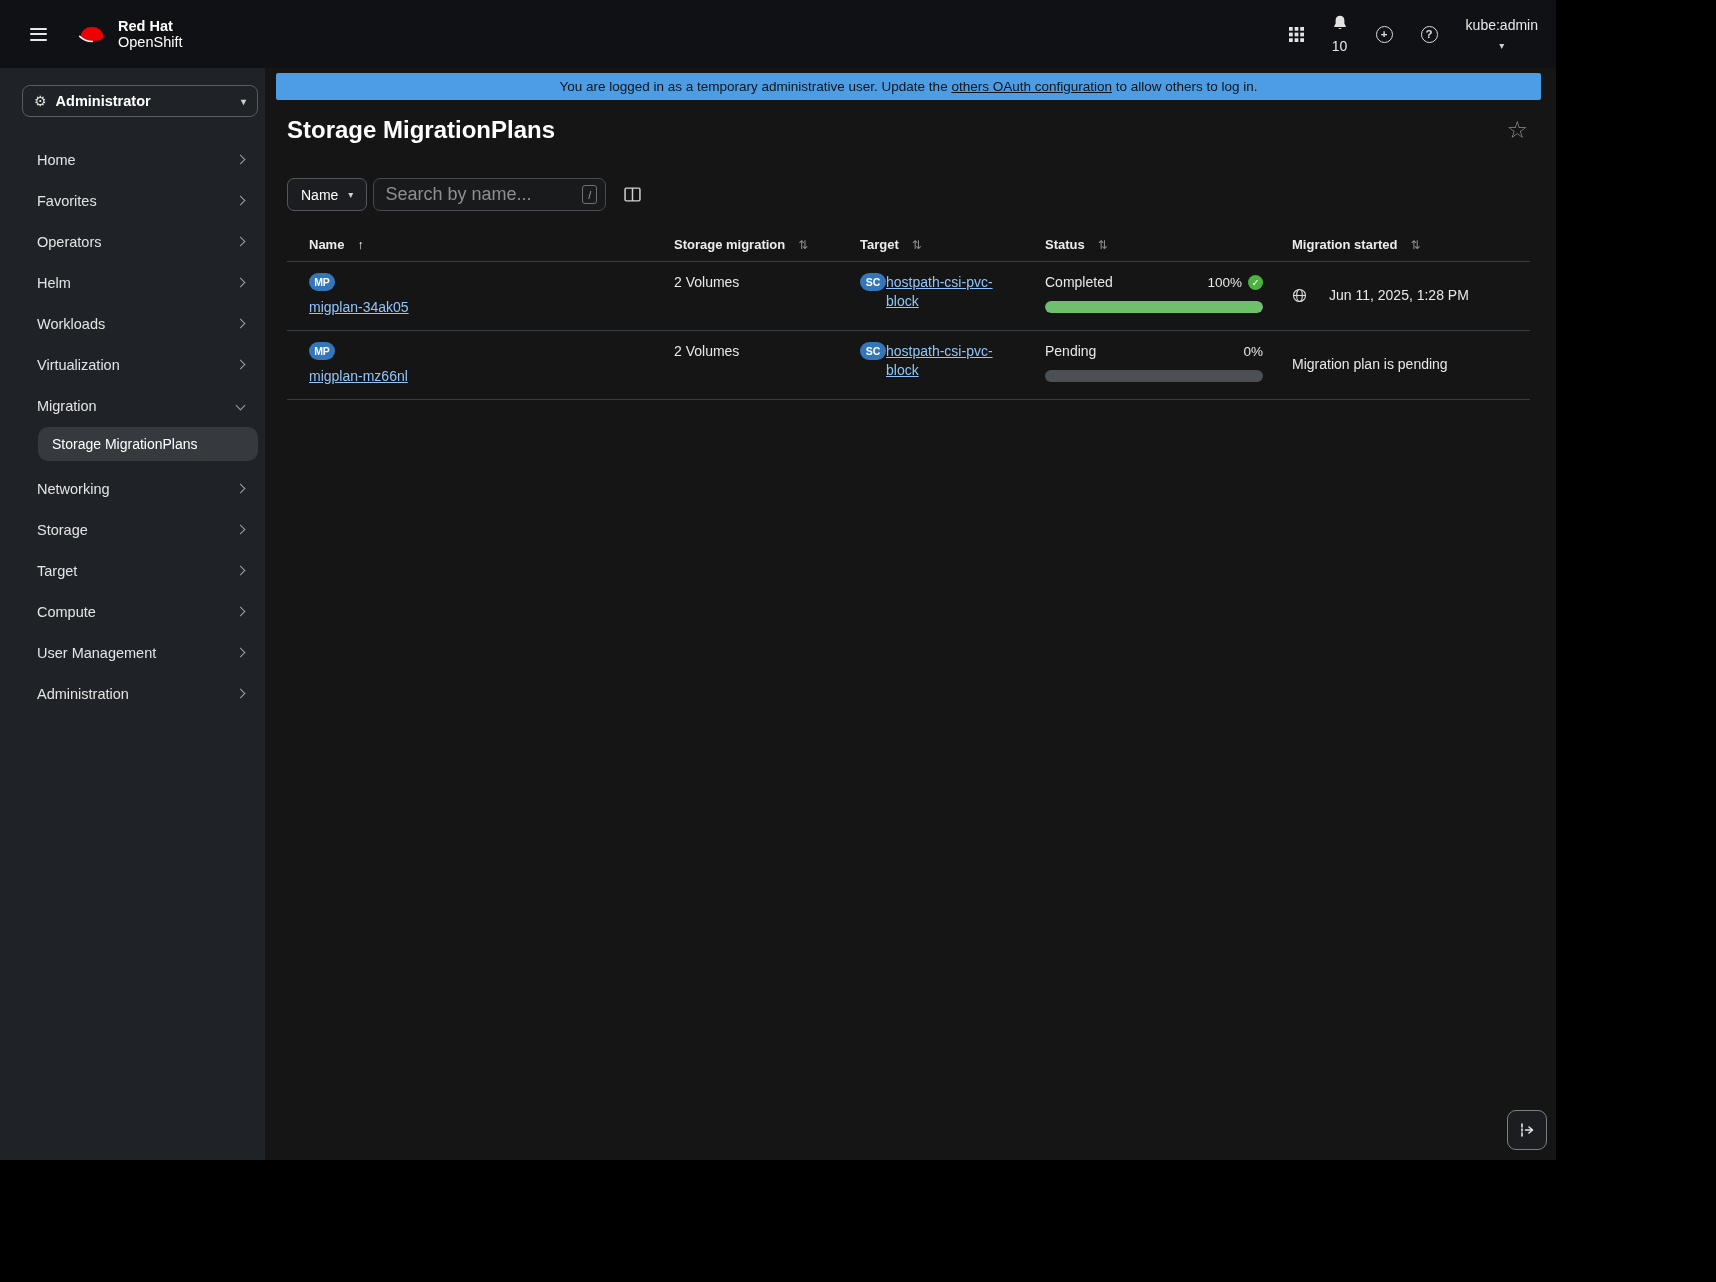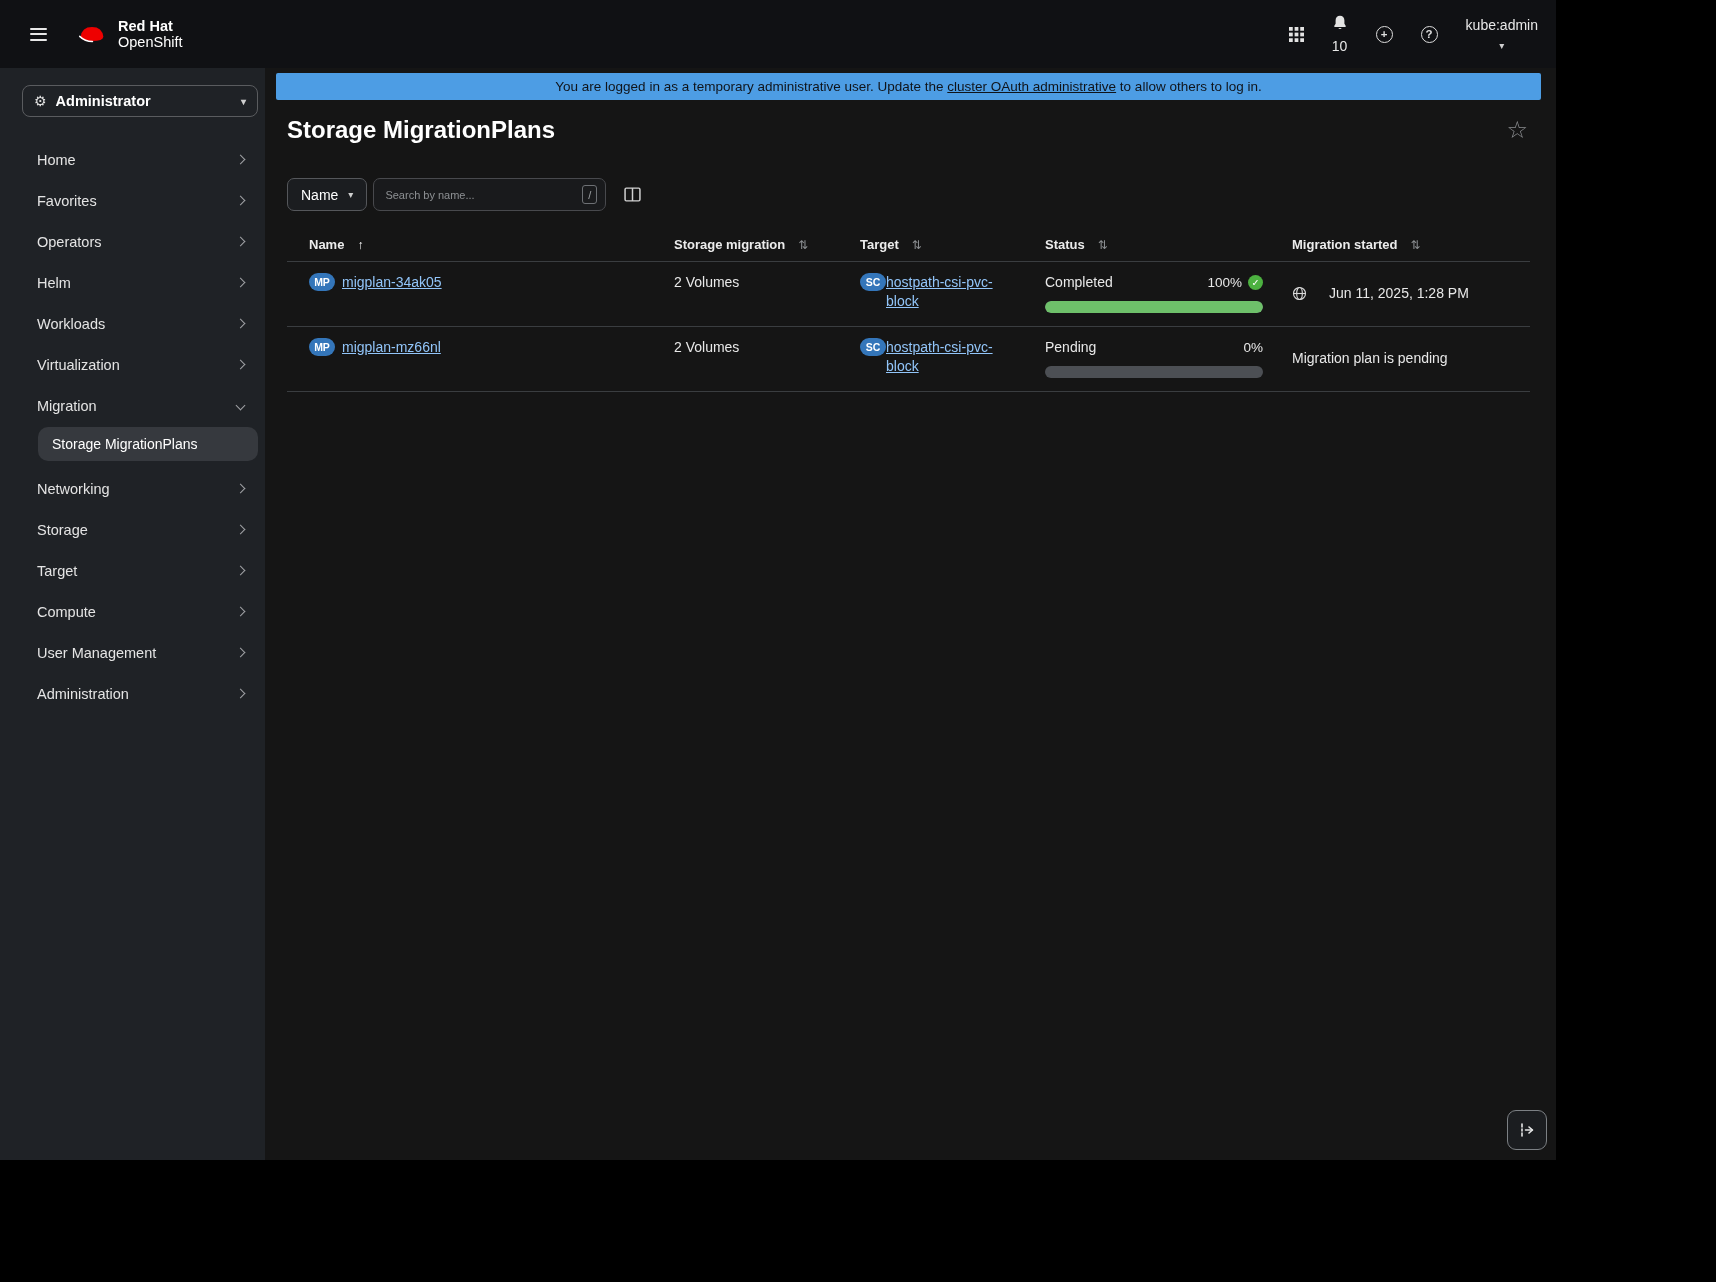--- a/index.html
+++ b/index.html
@@ -38,36 +38,36 @@
   .content { flex:1; position:relative; background:#151515; overflow:hidden; }
   .banner { margin:5px 15px 0 11px; height:27px; background:#4d9de4; color:#10141a; font-size:13.5px; text-align:center; line-height:27px; border-radius:2px; }
   .banner a { color:#10141a; text-decoration:underline; cursor:pointer; }
   .page-header { display:flex; align-items:center; margin:16px 28px 0 22px; }
   .page-header h1 { margin:0; font-size:24px; font-weight:700; color:#fff; }
   .star { margin-left:auto; font-size:24px; color:#8b8d90; cursor:pointer; line-height:1; }
 
   .toolbar { display:flex; align-items:center; margin:34px 0 0 22px; }
   .filter-dd { height:33px; padding:0 13px; border:1px solid #55575b; border-radius:7px; background:#1b1d20; color:#fff; font-size:14px; display:flex; align-items:center; gap:10px; cursor:pointer; }
   .search-wrap { position:relative; margin-left:6px; }
-  .search-input { width:233px; height:33px; background:#191a1c; border:1px solid #48494d; border-radius:7px; color:#d6d6d6; font-size:11px; padding:0 32px 0 11px; outline:none; font-family:inherit; }
+  .search-input { width:233px; height:33px; background:#191a1c; border:1px solid #48494d; border-radius:7px; color:#d6d6d6; font-size:18px; padding:0 32px 0 11px; outline:none; font-family:inherit; }
   .search-input::placeholder { color:#8d9093; }
   .kbd { position:absolute; right:9px; top:7px; width:15px; height:19px; border:1px solid #6d7074; border-radius:3px; color:#9ea1a4; font-size:11px; display:flex; align-items:center; justify-content:center; }
   .cols-btn { margin-left:18px; background:none; border:none; cursor:pointer; display:flex; padding:0; }
 
   
   .table { margin:26px 26px 0 22px; }
   .thead, .row { display:grid; grid-template-columns:387px 186px 185px 247px 1fr; }
   .thead { align-items:center; padding-bottom:9px; border-bottom:1px solid #3a3d40; }
   .th { font-size:13px; font-weight:700; color:#ececec; display:flex; align-items:center; gap:13px; cursor:pointer; }
   .th:first-child { padding-left:22px; }
   .sort { color:#8d9093; font-size:12px; font-weight:400; }
   .sort.active { color:#fff; }
   .row { padding:11px 0 13px; border-bottom:1px solid #3a3d40; }
   .cell { font-size:14px; color:#e8e8e8; line-height:19px; }
-  .cell.name { padding-left:22px; display:flex; align-items:flex-start; gap:7px; }
+  .cell.name { padding-left:22px; display:flex; align-items:flex-start; gap:7px;flex-direction:column; }
   .badge { min-width:26px; height:18px; padding:0 5px; border-radius:10px; background:#3476ba; color:#fff; font-size:10.5px; font-weight:700; display:inline-flex; align-items:center; justify-content:center; flex:none; }
   a.res-link { color:#92c5f9; text-decoration:underline; font-size:14px; cursor:pointer; line-height:19px; }
   .cell.target { display:flex; align-items:flex-start; gap:0; }
   .cell.target a { display:inline-block; max-width:112px; }
   .status-top { width:218px; display:flex; align-items:center; }
   .pct { margin-left:auto; font-size:13.5px; }
   .check { width:15px; height:15px; border-radius:50%; background:#4cb140; color:#fff; font-size:9.5px; display:flex; align-items:center; justify-content:center; margin-left:6px; font-weight:700; flex:none; }
   .progress { width:218px; height:12px; border-radius:7px; background:#4c4f54; margin-top:9px; overflow:hidden; }
   .progress-fill { height:100%; width:0; background:#6ec06a; border-radius:7px; }
   .cell.started { display:flex; align-items:center; gap:22px; }
@@ -198,21 +198,21 @@
           </li>
         <li class="nav-item">
             <span>Administration</span>
             <span class="chev right"></span>
           </li>
       </ul>
     </nav>
 
     <main class="content">
 
-      <div class="banner"><span>You are logged in as a temporary administrative user. Update the </span><a>cluster OAuth administrative</a><span> to allow others to log in.</span></div>
+      <div class="banner"><span>You are logged in as a temporary administrative user. Update the </span><a>others OAuth configuration</a><span> to allow others to log in.</span></div>
 
       <div class="page-header">
         <h1>Storage MigrationPlans</h1>
         <span class="star">☆</span>
       </div>
 
       <div class="toolbar">
         <button class="filter-dd">
           <span>Name</span>
           <span class="caret">▾</span>

